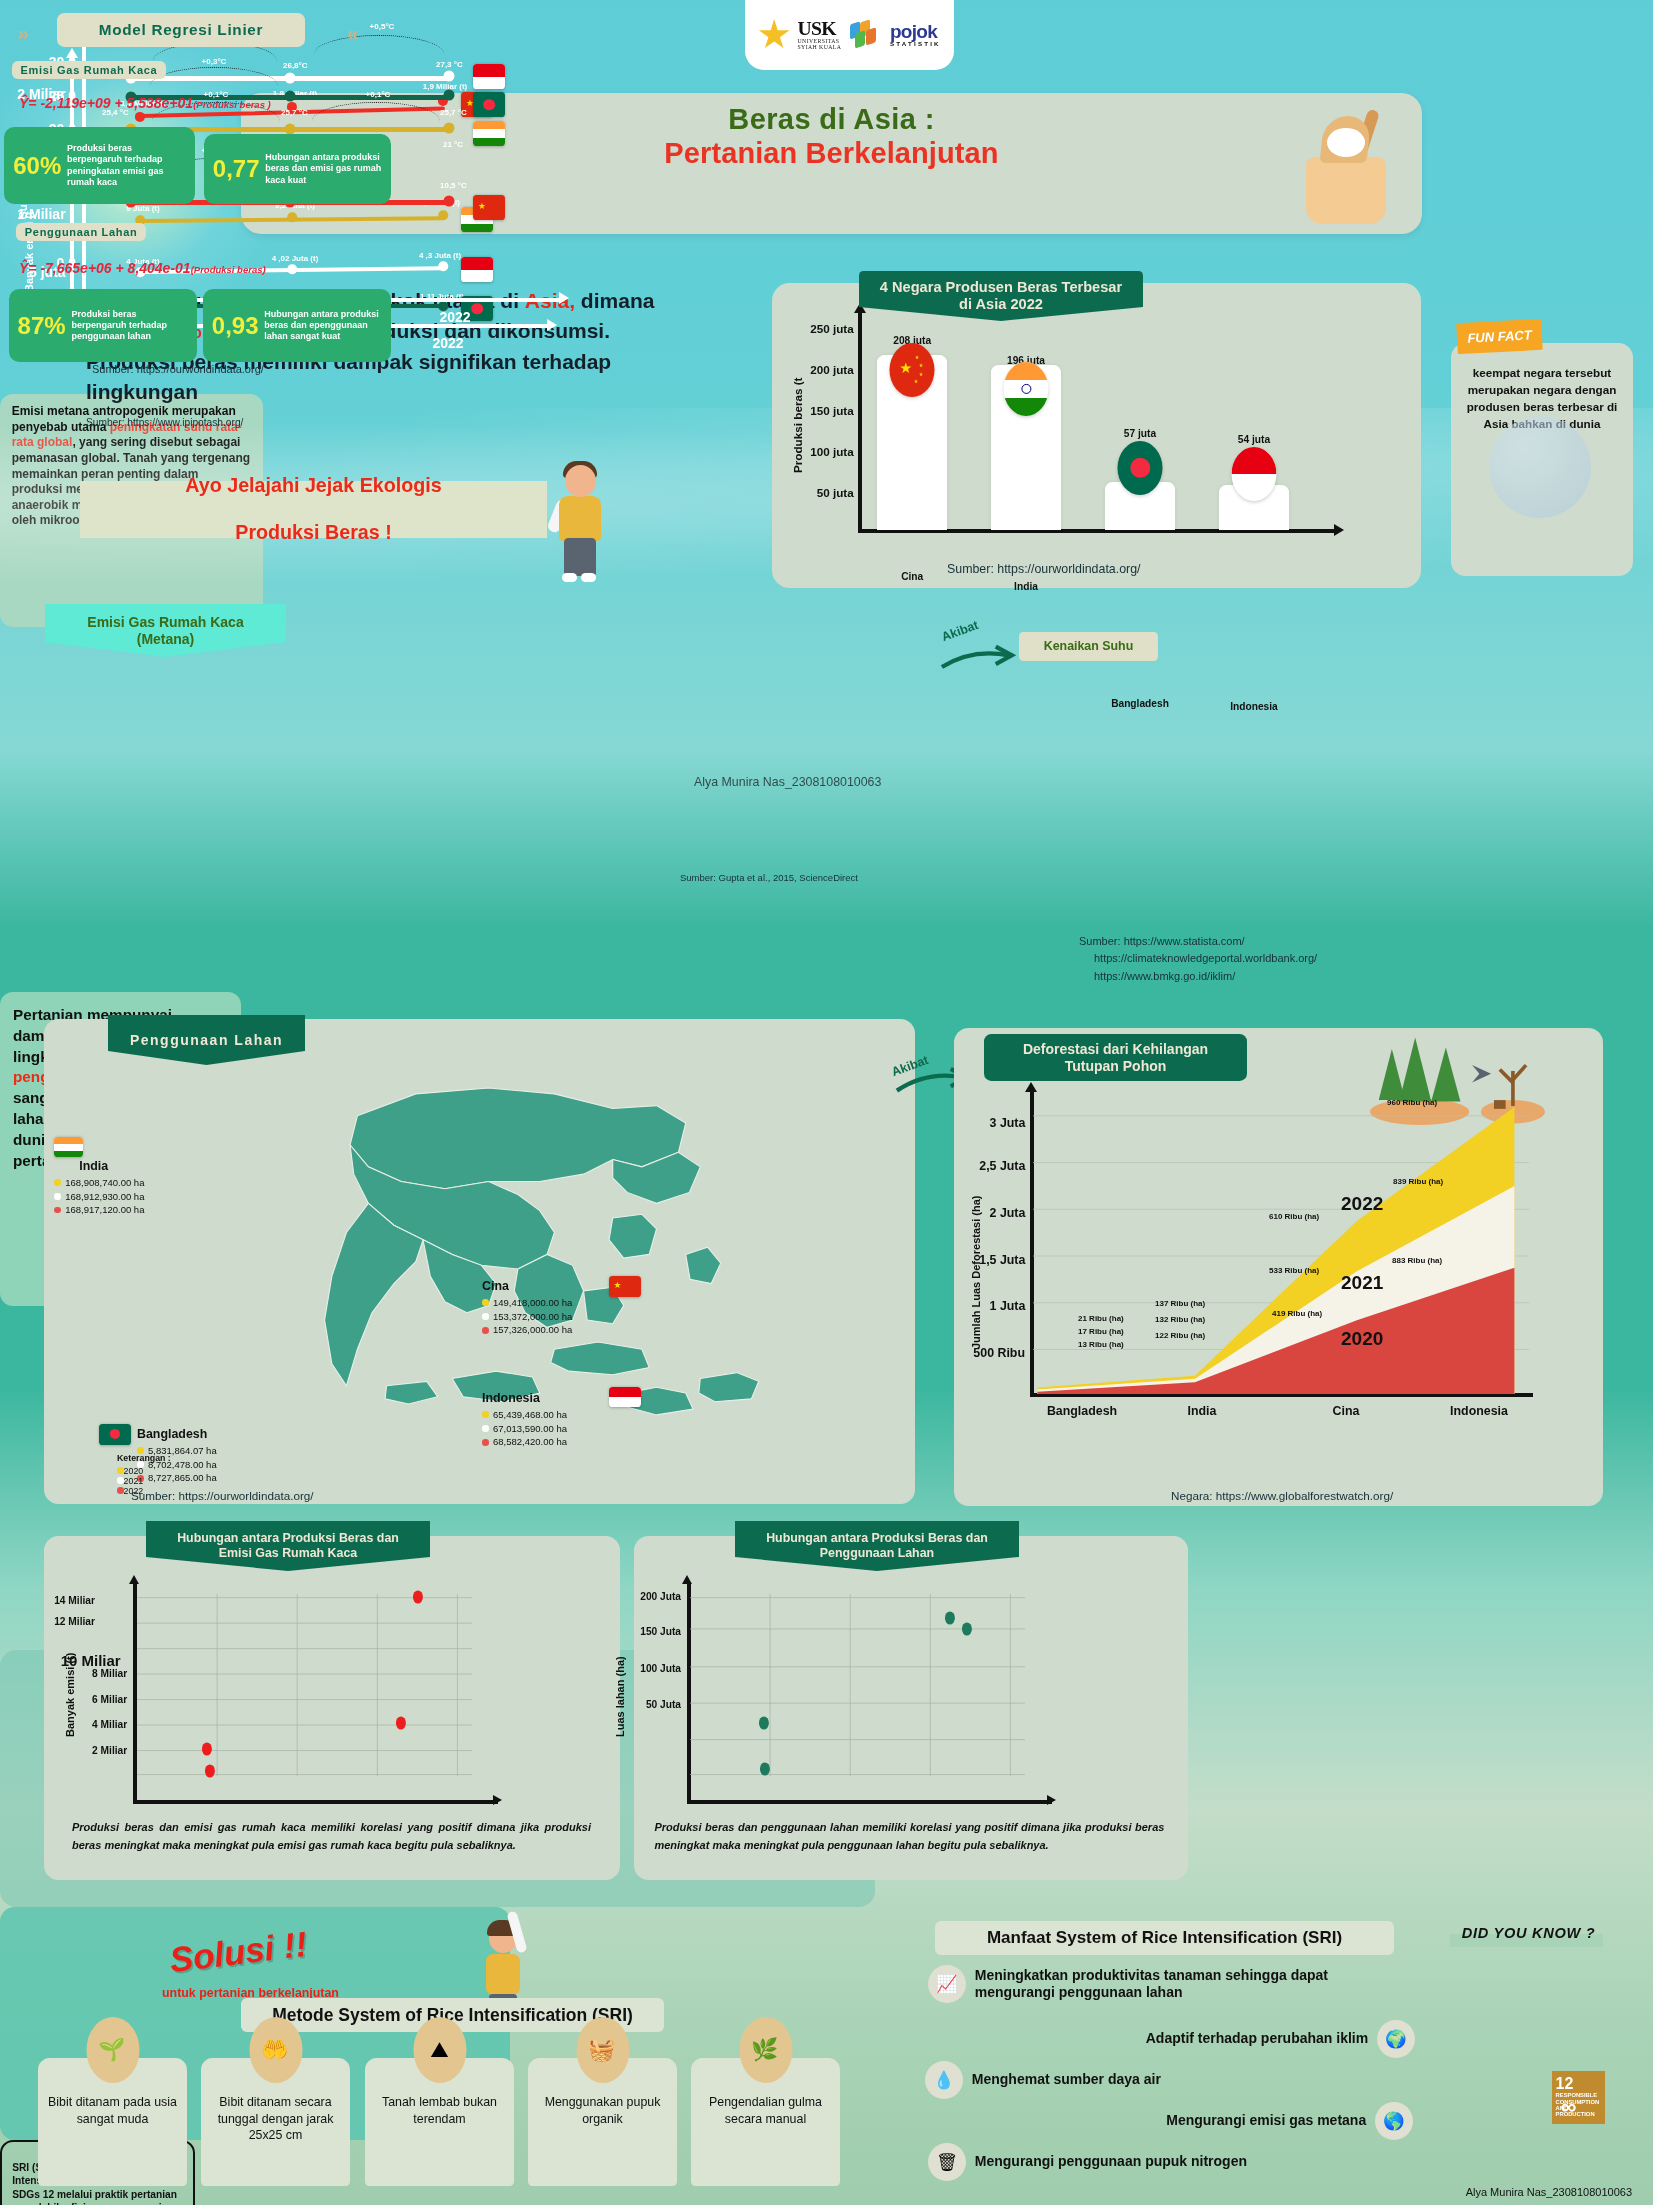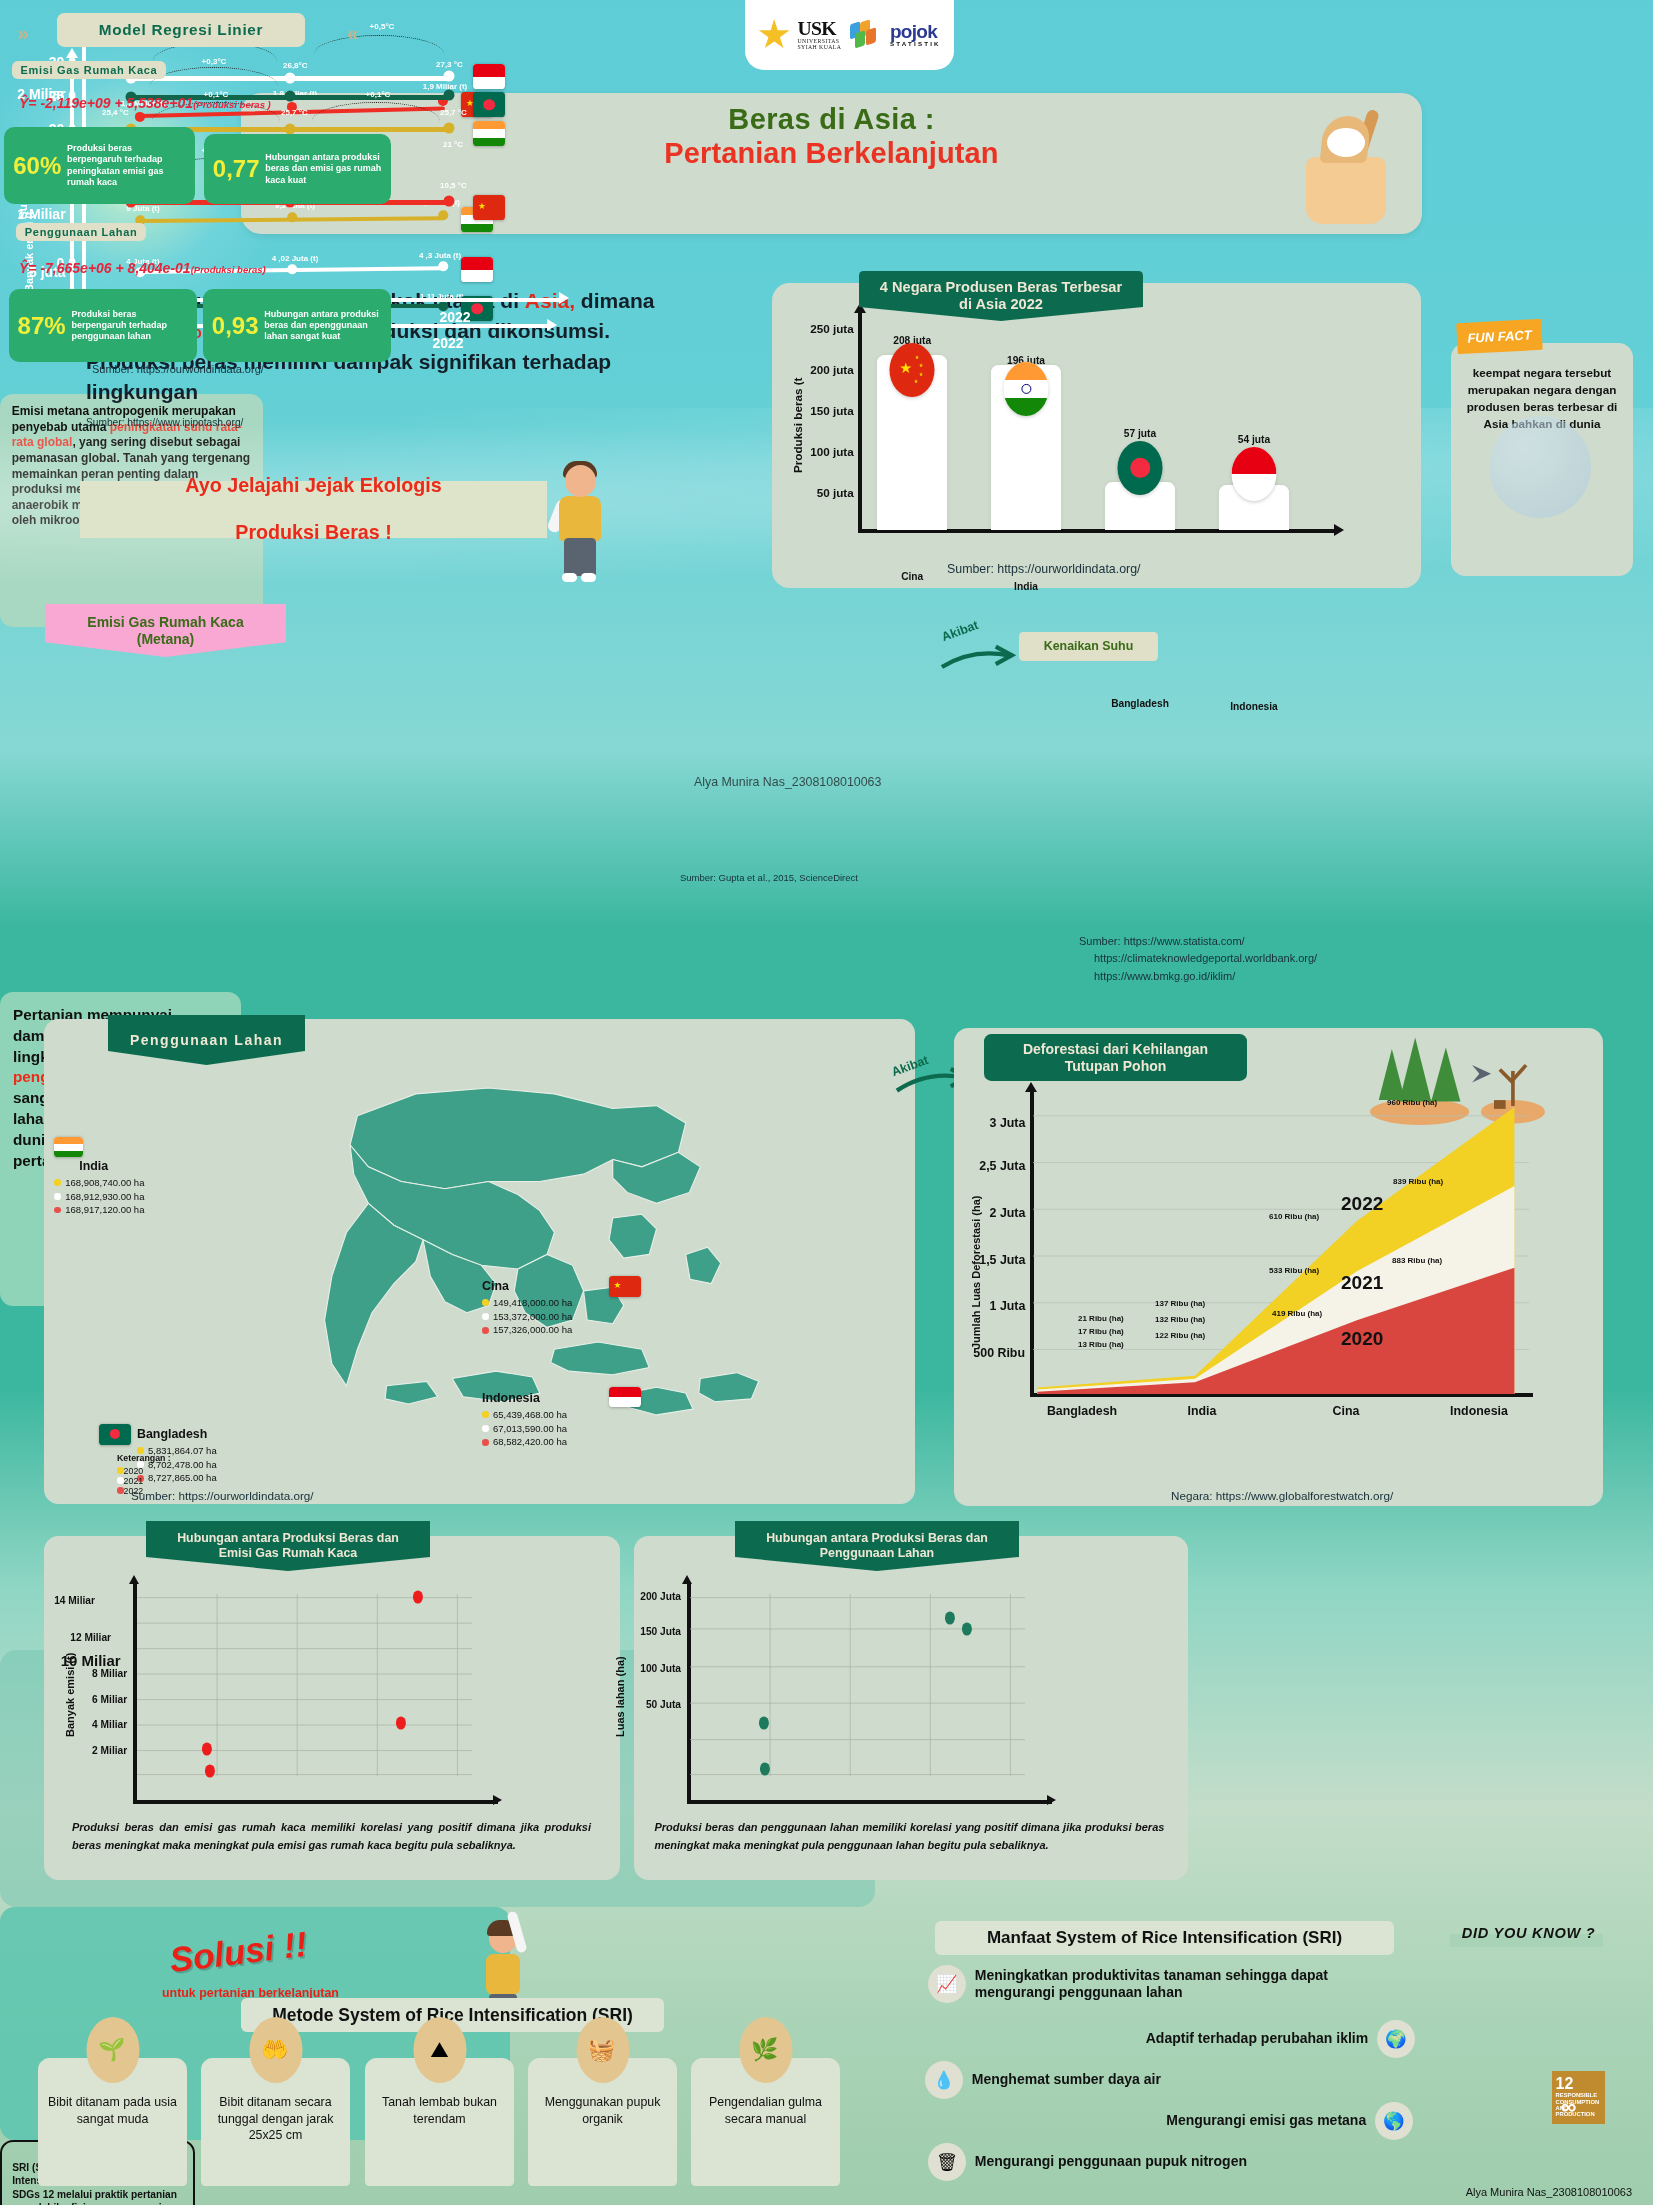--- a/index.html
+++ b/index.html
@@ -85,21 +85,21 @@
   #funfact { left:1451px; top:343px; width:182px; height:233px; background:#cfdbcd; border-radius:14.6px;}
   .ff-tag { position:absolute; left:1457px; top:321px; width:85px; height:31px; background:#f6a623;
      color:#fff; font-weight:bold; font-style:italic; font-size:13px; display:flex; align-items:center;
      justify-content:center; transform:rotate(-3deg); z-index:5; border-radius:1.5px;}
   #funfact p { padding:22px 11.7px 0; text-align:center; font-size:11.7px; line-height:1.45; color:#111; font-weight:700;}
   .globe-deco { position:absolute; left:38px; top:73px; width:102px; height:102px; border-radius:50%;
     background:radial-gradient(circle at 35% 30%, #cfe4f0, #a8c8dd); opacity:.55; }
 
   
   #emis { left:44px; top:611px; width:598px; height:394px; background:transparent; }
-  .e-ribbon { left:45px; top:604px; width:241px; height:53px; font-size:14px; background:#f9a8d4; color:#3a6b17;}
+  .e-ribbon { left:45px; top:604px; width:241px; height:53px; font-size:14px; background:#5eead4; color:#3a6b17;}
   .line { position:absolute; height:4.4px; border-radius:2.2px; }
   .dot { position:absolute; width:8.8px; height:8.8px; border-radius:50%; transform:translate(-50%,-50%); }
   .plabel { position:absolute; font-size:8px; font-weight:bold; color:#fff; white-space:nowrap; transform:translateX(-50%);}
   .flagbox { position:absolute; width:32px; height:25px; border-radius:3.6px; overflow:hidden; box-shadow:0 0.7px 2.9px rgba(0,0,0,.25);}
   .ytick-w { position:absolute; font-size:14px; font-weight:bold; color:#fff; white-space:nowrap; }
   .xtick-w { position:absolute; font-size:14px; font-weight:bold; color:#fff; white-space:nowrap; transform:translateX(-50%);}
   .src-w { position:absolute; font-size:11px; color:#17303a; font-weight:500;}
 
   
   #methane { left:678px; top:629px; width:263px; height:233px; background:#a8d8c2; border-radius:13px; }
@@ -679,21 +679,21 @@
       <line x1="0" y1="215" x2="460" y2="215"></line>
         <line x1="0" y1="248" x2="460" y2="248"></line>
       <line x1="110" y1="0" x2="110" y2="250"></line>
         <line x1="220" y1="0" x2="220" y2="250"></line>
       <line x1="330" y1="0" x2="330" y2="250"></line>
         <line x1="440" y1="0" x2="440" y2="250"></line>
     </g>
   </svg>
 
   <div class="ytick" style="left:10.2px;top:59px;width:73px;text-align:left;font-size:10.2px">14 Miliar</div>
-  <div class="ytick" style="left:10.2px;top:96px;width:73px;text-align:center;font-size:10.2px">12 Miliar</div>
+  <div class="ytick" style="left:10.2px;top:80px;width:73px;text-align:left;font-size:10.2px">12 Miliar</div>
   <div class="ytick" style="left:10.2px;top:116px;width:73px;text-align:center;font-size:15px">10 Miliar</div>
   <div class="ytick" style="left:10.2px;top:132px;width:73px;text-align:right;font-size:10.2px">8 Miliar</div>
   <div class="ytick" style="left:10.2px;top:158px;width:73px;text-align:right;font-size:10.2px">6 Miliar</div>
   <div class="ytick" style="left:10.2px;top:183px;width:73px;text-align:right;font-size:10.2px">4 Miliar</div>
   <div class="ytick" style="left:10.2px;top:209px;width:73px;text-align:right;font-size:10.2px">2 Miliar</div>
 
   <div class="sdot" style="left:163px;top:213px;background:#ee1d1d"></div>
   <div class="sdot" style="left:166px;top:235px;background:#ee1d1d"></div>
   <div class="sdot" style="left:357px;top:187px;background:#ee1d1d"></div>
   <div class="sdot" style="left:374px;top:61px;background:#ee1d1d"></div>

